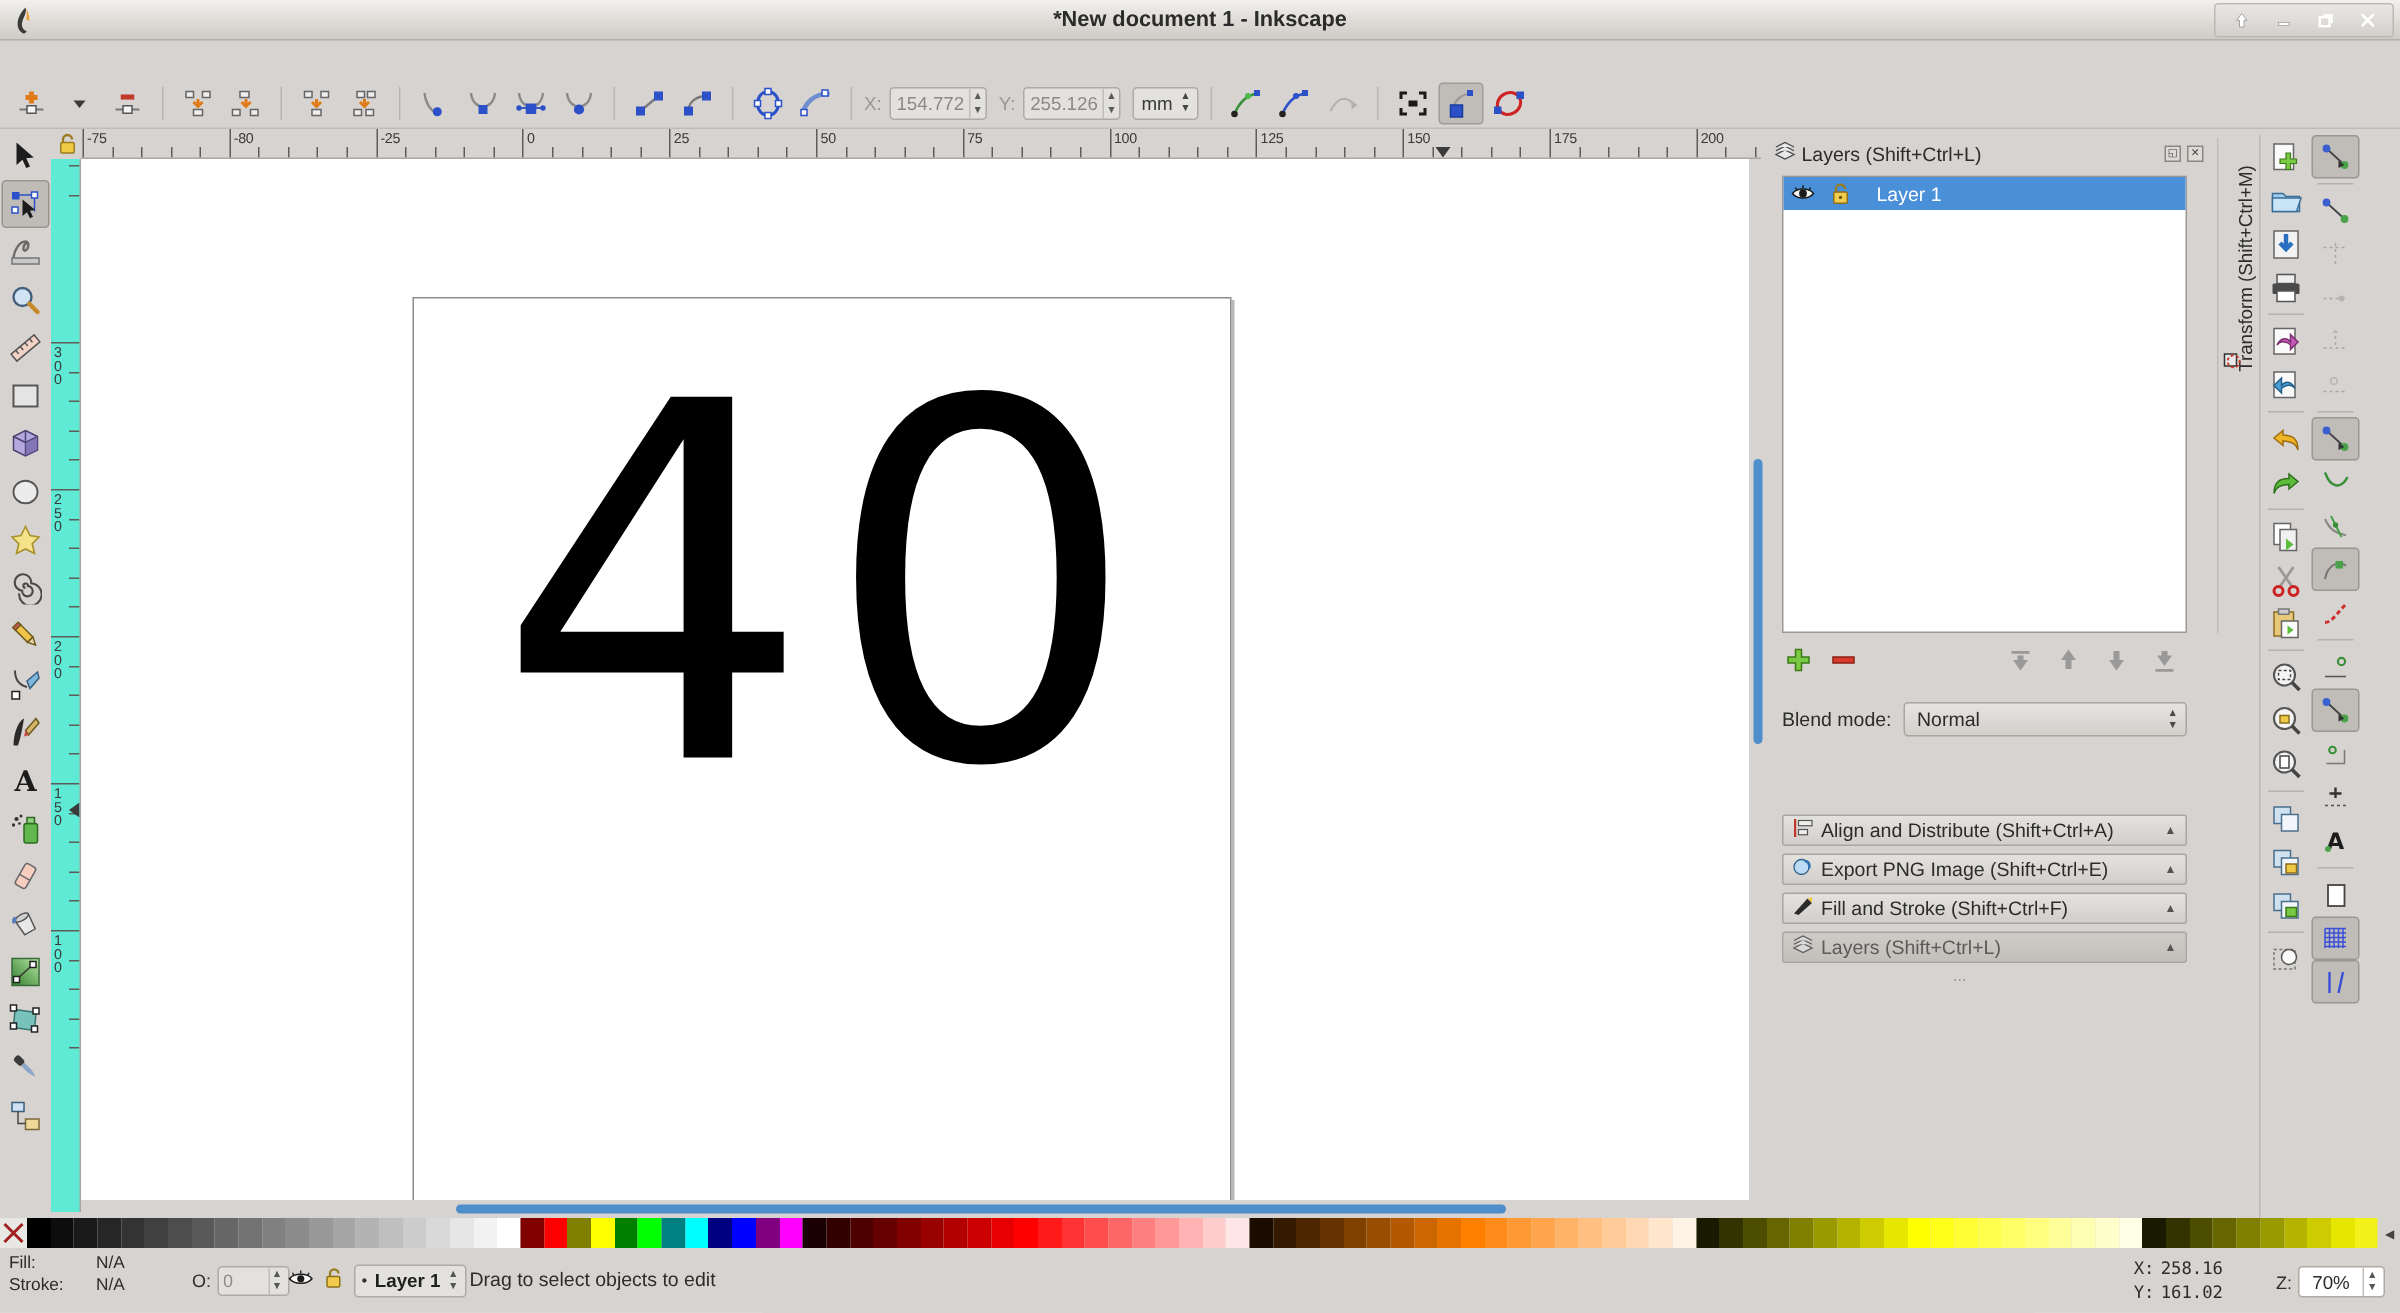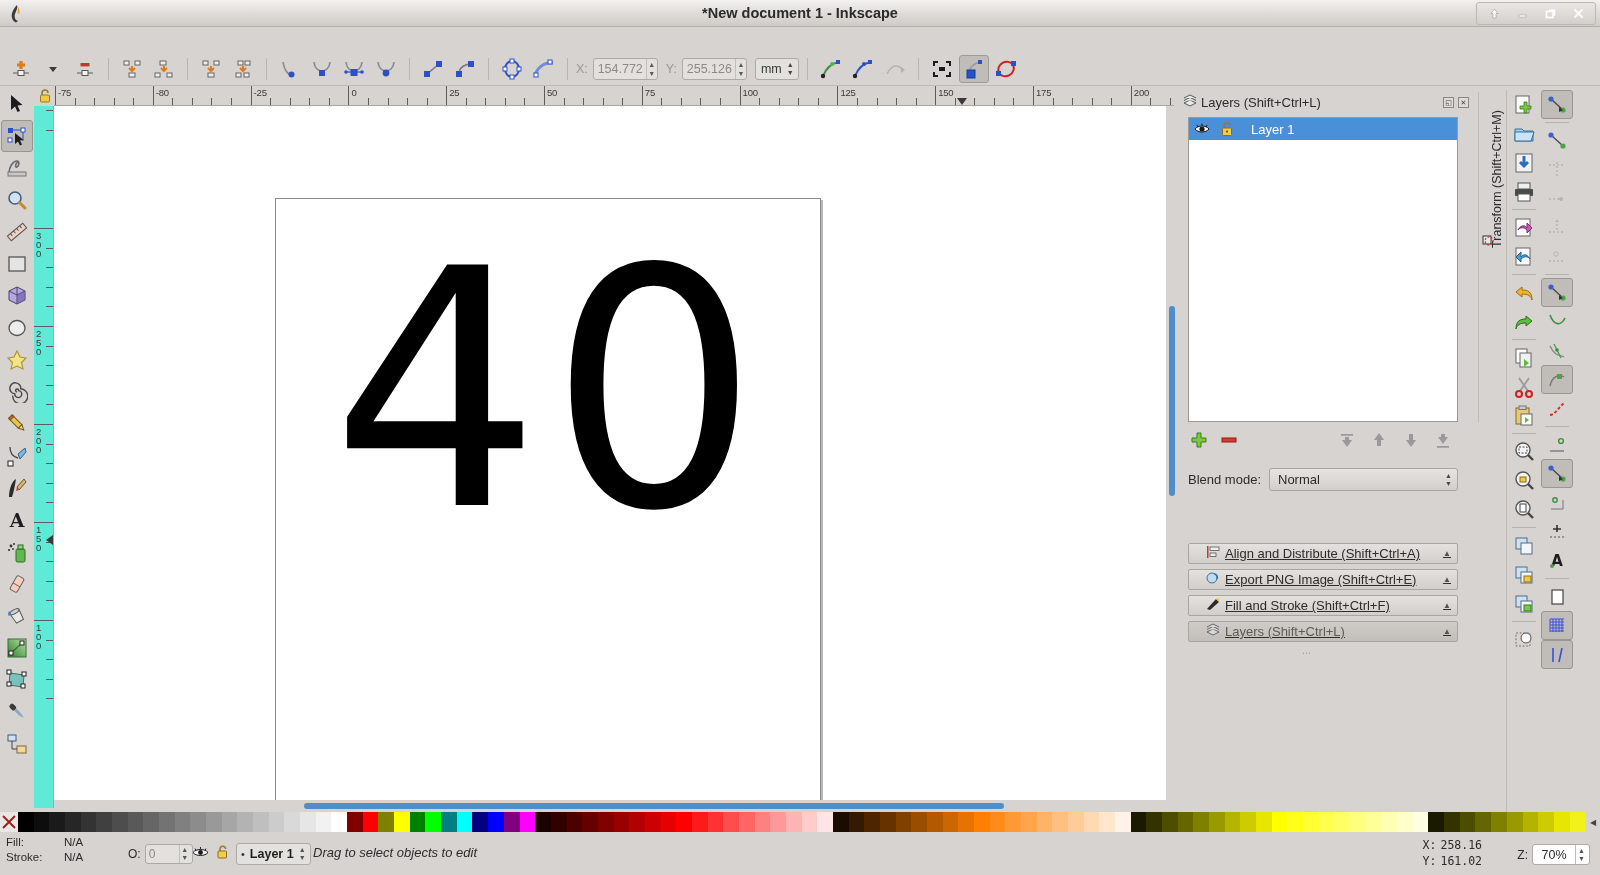--- a/index.html
+++ b/index.html
@@ -134,21 +134,21 @@
   .opacity-val { position:relative; margin-left:auto; font-size:13px; color:#1c1c1c; padding-right:18px;}
   .opacity-spin { position:absolute; right:-1px; top:-1px; width:12px; height:24px; border:1px solid #a9a6a2; background:#dedbd7;
     display:flex; flex-direction:column; align-items:center; justify-content:center;}
   .opacity-spin span { font-size:7px; line-height:8px; color:#444;}
 
   .dlg-bar {
     position:absolute; left:11px; top:0; width:270px; height:21px;
     border:1px solid #a9a6a2; border-radius:2px;
     background:linear-gradient(180deg,#e4e2df,#d1cecа);
     background:linear-gradient(180deg,#e4e2df,#d1cecb);
-    display:flex; align-items:center; padding-left:17px; gap:5px;text-decoration:underline;
+    display:flex; align-items:center; padding-left:6px; gap:5px;
   }
   .dlg-bar.sel { background:linear-gradient(180deg,#cfccc8,#c2bfbb); }
   .dlg-bar .txt { font-size:13px; color:#2c2c2c; }
   .dlg-bar.sel .txt { color:#5d5a57; }
   .dlg-bar .tri { margin-left:auto; padding-right:6px; font-size:8px; color:#55524f;}
   .dock-grip { position:absolute; left:125px; top:556px; font-size:9px; color:#8d8a86; letter-spacing:2px;}
 
   
   .vtab {
     position:absolute; left:1478px; top:92px; width:22px; height:330px;
@@ -183,21 +183,21 @@
   .o-block .k { font-size:12px; color:#2c2c2c;}
   .o-input { display:flex; align-items:center; width:48px; height:20px; border:1px solid #aeaba7; border-radius:3px; background:#e3e1de;}
   .o-input input { border:0; background:transparent; width:33px; height:18px; font-size:12px; color:#8c8a87; padding-left:3px; outline:none; font-family:"Liberation Sans",sans-serif;}
   .o-input .arrows { display:flex; flex-direction:column; width:11px; border-left:1px solid #c2bfbb; height:18px; justify-content:center;}
   .o-input .arrows span { font-size:7px; line-height:8px; text-align:center; color:#555;}
   .layer-ind { position:absolute; left:192px; top:11px; display:flex; align-items:center; gap:7px;}
   .layer-sel { display:flex; align-items:center; height:22px; border:1px solid #aeaba7; border-radius:3px; background:#e3e1de; padding:0 4px; gap:5px;}
   .layer-sel .nm { font-size:12.5px; font-weight:bold; color:#1f1f1f;}
   .layer-sel .arrows { display:flex; flex-direction:column; }
   .layer-sel .arrows span { font-size:7px; line-height:8px; color:#555;}
-  .status-msg { position:absolute; left:313px; top:13px; font-size:13px; color:#2c2c2c;font-style:italic;}
+  .status-msg { position:absolute; left:313px; top:13px; font-size:13px; color:#2c2c2c;}
   .coords { position:absolute; right:118px; top:5px; font-size:11.5px; color:#2c2c2c; line-height:16px; font-family:"DejaVu Sans Mono", monospace;}
   .coords .r { display:flex; gap:6px;}
   .coords .lab { width:12px; }
   .zoom-block { position:absolute; right:10px; top:12px; display:flex; align-items:center; gap:4px;}
   .zoom-block .z { font-size:12px; color:#2c2c2c;}
   .zoom-input { display:flex; align-items:center; width:58px; height:21px; border:1px solid #aeaba7; border-radius:3px; background:#fff;}
   .zoom-input input { border:0; background:transparent; width:42px; height:19px; font-size:12.5px; color:#2c2c2c; text-align:center; outline:none; font-family:"Liberation Sans",sans-serif;}
   .zoom-input .arrows { display:flex; flex-direction:column; width:12px; border-left:1px solid #c2bfbb; height:19px; justify-content:center;}
   .zoom-input .arrows span { font-size:7px; line-height:8px; text-align:center; color:#555;}
 </style>

